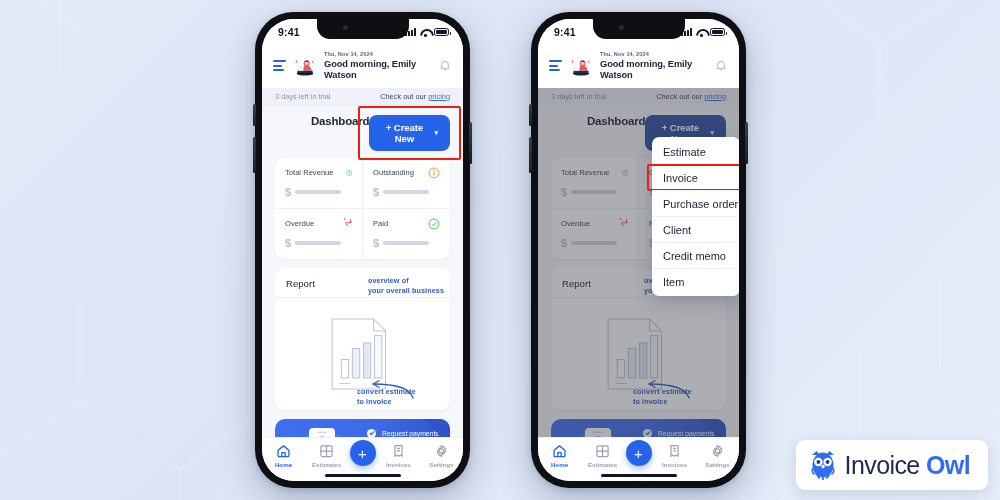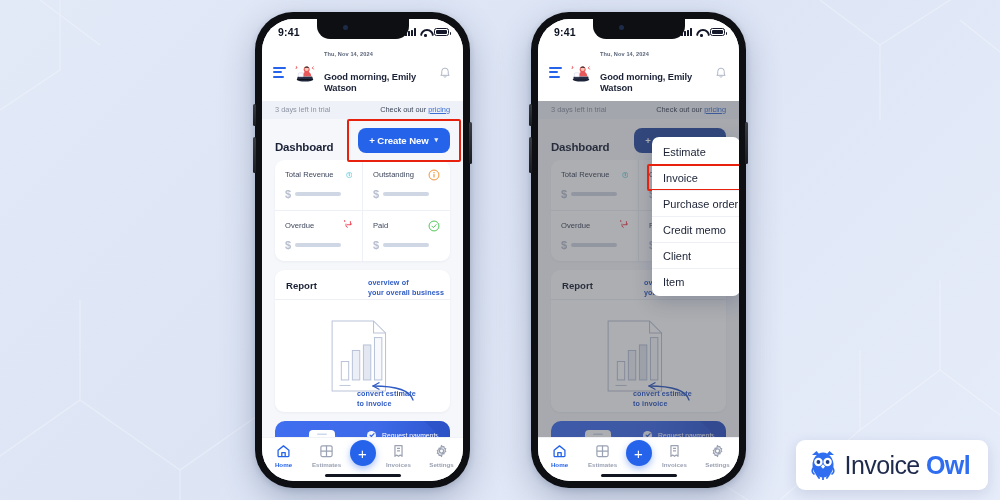--- a/index.html
+++ b/index.html
@@ -112,36 +112,36 @@
     display: flex; align-items: center; gap: 7px; flex: 0 0 auto;
   }
   .menu-ic { width: 13px; display:flex; flex-direction:column; gap:2.5px; flex:0 0 auto; }
   .menu-ic span { height: 2px; border-radius: 1px; background: #2563eb; display:block; }
   .menu-ic span:nth-child(1){width:13px}
   .menu-ic span:nth-child(2){width:9px}
   .menu-ic span:nth-child(3){width:11px}
   .avatar { width: 24px; height: 20px; flex: 0 0 auto; }
   .hdr-text { flex: 1; min-width: 0; line-height: 1.15; }
   .hdr-date { font-size: 5.6px; color: #5a6478; font-weight: 700; letter-spacing: .1px; }
-  .hdr-greet { font-size: 9.3px; color: #1b2236; font-weight: 600; letter-spacing: -.1px; margin-top:15px;}
+  .hdr-greet { font-size: 9.3px; color: #1b2236; font-weight: 600; letter-spacing: -.1px; margin-top:2px;}
   .bell { width: 12px; height: 13px; flex:0 0 auto; }
 
   
   .trial-bar {
     background: #eef1f7; padding: 4px 13px 5px;
     display: flex; align-items: center; justify-content: space-between; flex: 0 0 auto; gap: 20px;
   }
   .trial-left { font-size: 7.4px; color: #8d93a3; }
   .trial-right { font-size: 7.4px; color: #3c4558; }
   .trial-right a { color: #3b6fd4; text-decoration: underline; }
 
   
   .dash-row {
     background: #f5f7fb; padding: 9px 13px 7px;
-    display: flex; align-items: flex-end; justify-content: space-between; flex:0 0 auto;
+    display: flex; align-items: flex-start; justify-content: space-between; flex:0 0 auto;margin-left:36px;
   }
   .dash-title { font-size: 11.5px; font-weight: 700; color: #1b2236; letter-spacing: -.2px; }
   .create-wrap { position: relative; }
   .create-btn {
     background: #2563eb; color: #fff; border: none;
     border-radius: 8px; padding: 7px 12px 7px 11px;
     font-size: 9.6px; font-weight: 700; letter-spacing: -.1px;
     display: flex; align-items: center; gap: 6px; cursor: pointer;
     font-family: "Liberation Sans", sans-serif;
   }
@@ -169,21 +169,21 @@
   .stat-top { display: flex; align-items: center; justify-content: space-between; gap: 12px; }
   .stat-label { font-size: 7.6px; color: #3d465c; font-weight: 500; white-space: nowrap; }
   .stat-val { margin-top: 7px; display: flex; align-items: center; gap: 4px; }
   .stat-val .dollar { font-size: 11px; color: #b8bfd0; font-weight: 600; }
   .stat-val .bar { height: 3.5px; width: 46px; border-radius: 2px; background: #cfd6e4; }
 
   .report-card {
     background: #fff; border-radius: 9px; margin-top: 9px; padding: 10px 0 0;
     box-shadow: 0 1px 3px rgba(30,45,90,.05); position: relative;
   }
-  .report-title { font-size: 9.6px; font-weight: 700; color: #1b2236; padding: 0 11px 8px; }
+  .report-title { font-size: 9.6px; font-weight: 400; color: #1b2236; padding: 0 11px 8px; }
   .report-div { height:1px; background: #edf0f5; margin: 0 0 0; }
   .report-body { position: relative; height: 112px; }
   .ann-note {
     position: absolute; font-size: 7.2px; color: #2f5bc4; font-weight: 600;
     line-height: 1.45; text-align: left; letter-spacing: .1px;
   }
   #ann-overview { top: -22px; left: 93px; width: 100px; }
   #ann-convert  { bottom: 2px; left: 82px; width: 110px; }
 
   .promo {
@@ -693,22 +693,22 @@
                 </div>
               </div>
             </div>
           </div>
         </div>
 
         <div class="dropdown" style="left:114px; top:92px;">
           <div class="dd-item">Estimate</div>
           <div class="dd-item sel">Invoice</div>
           <div class="dd-item">Purchase order</div>
+          <div class="dd-item">Client</div>
           <div class="dd-item">Credit memo</div>
-          <div class="dd-item">Client</div>
           <div class="dd-item">Item</div>
         </div>
 
         <div class="bottom-nav">
           <div class="nav-item active">
             <svg width="15" height="14" viewBox="0 0 16 15" fill="none" stroke="#2563eb" stroke-width="1.4">
               <path d="M2.2 6.6L8 2l5.8 4.6v6.1a.9.9 0 01-.9.9H3.1a.9.9 0 01-.9-.9z" stroke-linejoin="round"></path>
               <path d="M6.2 13.6V9.2h3.6v4.4" stroke-linejoin="round"></path>
             </svg>
             <span class="lbl">Home</span>

